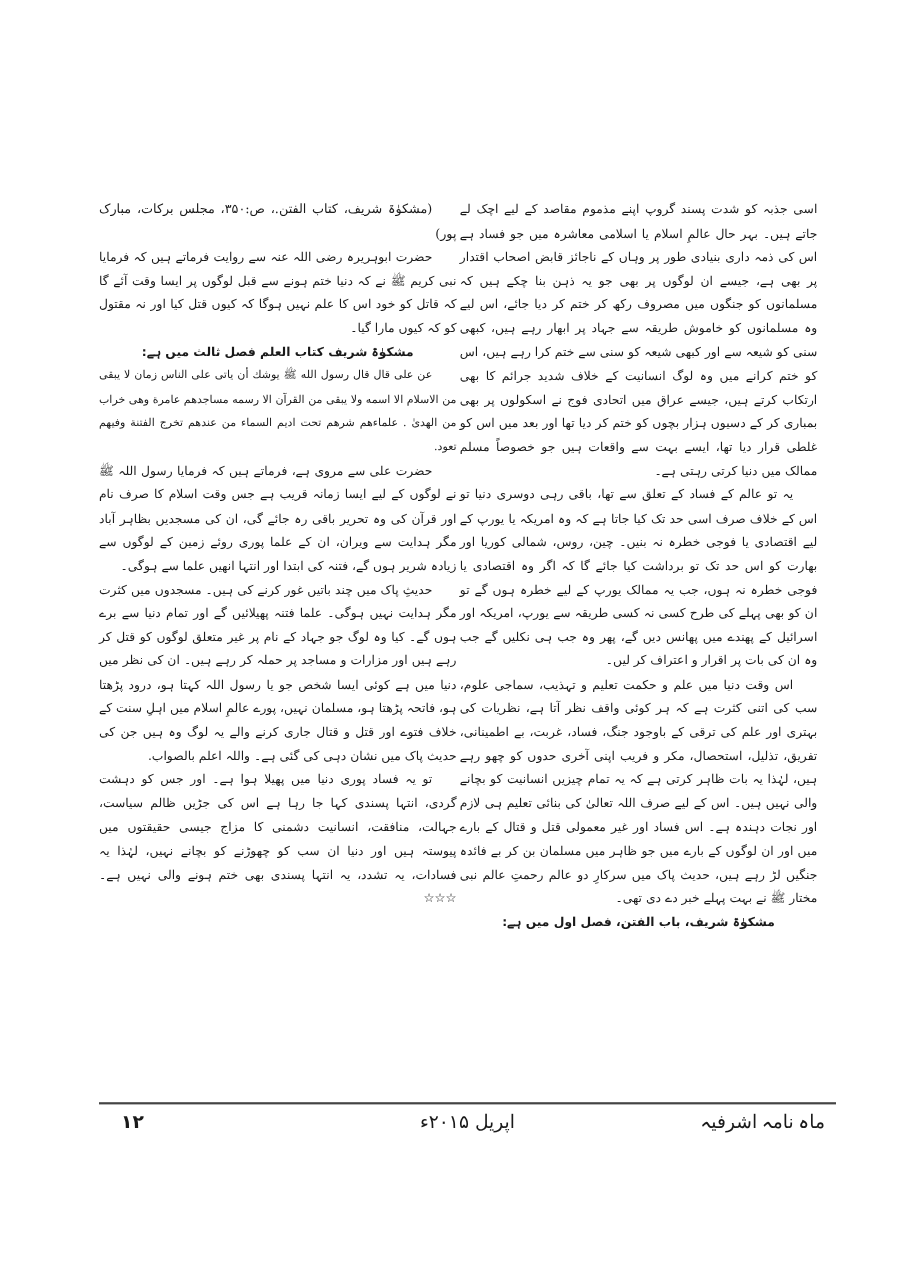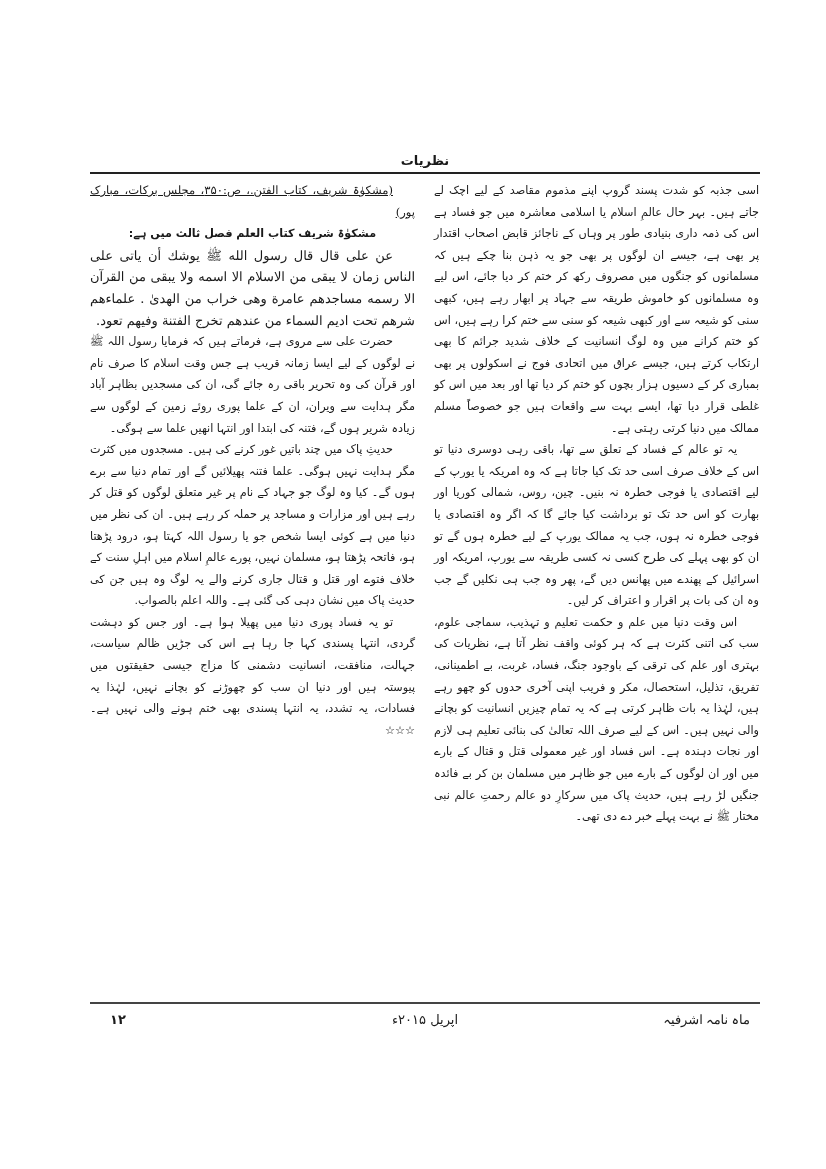--- a/index.html
+++ b/index.html
@@ -4,52 +4,51 @@
 <style>
   html, body { margin: 0; padding: 0; background: #ffffff; }
   body { width: 826px; height: 1169px; position: relative; overflow: hidden;
          font-family: "DejaVu Sans", sans-serif; color: #1a1a1a; }
   .page { position: absolute; left: 90px; top: 150px; width: 670px; height: 880px; }
   .header { position: absolute; left: 0; top: 0; width: 670px; height: 22px;
             border-bottom: 2px solid #222; text-align: center; }
   .header-title { font-size: 13px; font-weight: bold; line-height: 20px; direction: rtl; }
   .col { position: absolute; top: 30px; width: 325px; direction: rtl; text-align: justify;
          font-size: 11.2px; line-height: 21.6px; }
-  .col-right { right: 1px; }
+  .col-right { right: 17px; }
   .col-left { left: 0; }
   .para { margin: 0; text-indent: 0; }
   .para.indent { text-indent: 22px; }
   .para.center { text-align: center; font-weight: bold; }
-  .para.arabic { font-family: "DejaVu Serif", serif; font-size: 13px; }
-  .para.ref { font-family: "DejaVu Serif", serif; font-size: 11.6px; text-decoration: underline; }
+  .para.arabic { font-family: "DejaVu Serif", serif; font-size: 10px; }
+  .para.ref { font-family: "DejaVu Serif", serif; font-size: 11.6px; }
   .footer-rule { position: absolute; left: 0; top: 852px; width: 670px; height: 0;
                  border-top: 2px solid #444; }
   .footer { position: absolute; left: 0; top: 860px; width: 670px; height: 20px;
-            font-size: 13px; line-height: 20px; }
+            font-size: 17px; line-height: 20px; }
   .footer-page { position: absolute; left: 20px; top: 0; font-weight: bold; }
   .footer-date { position: absolute; left: 0; width: 670px; text-align: center; direction: rtl; }
   .footer-mag { position: absolute; right: 10px; top: 0; direction: rtl; font-family: Liberation Serif, serif; }
 </style>
 </head>
 <body>
 
 <div class="page">
 
-  <div class="header">
-    <span class="header-title">نظریات</span>
-  </div>
 
   <div class="col col-right">
     <p class="para">اسی جذبہ کو شدت پسند گروپ اپنے مذموم مقاصد کے لیے اچک لے جاتے ہیں۔ بہر حال عالمِ اسلام یا اسلامی معاشرہ میں جو فساد ہے اس کی ذمہ داری بنیادی طور پر وہاں کے ناجائز قابض اصحاب اقتدار پر بھی ہے، جیسے ان لوگوں پر بھی جو یہ ذہن بنا چکے ہیں کہ مسلمانوں کو جنگوں میں مصروف رکھ کر ختم کر دیا جائے، اس لیے وہ مسلمانوں کو خاموش طریقہ سے جہاد پر ابھار رہے ہیں، کبھی سنی کو شیعہ سے اور کبھی شیعہ کو سنی سے ختم کرا رہے ہیں، اس کو ختم کرانے میں وہ لوگ انسانیت کے خلاف شدید جرائم کا بھی ارتکاب کرتے ہیں، جیسے عراق میں اتحادی فوج نے اسکولوں پر بھی بمباری کر کے دسیوں ہزار بچوں کو ختم کر دیا تھا اور بعد میں اس کو غلطی قرار دیا تھا، ایسے بہت سے واقعات ہیں جو خصوصاً مسلم ممالک میں دنیا کرتی رہتی ہے۔</p>
     <p class="para indent">یہ تو عالم کے فساد کے تعلق سے تھا، باقی رہی دوسری دنیا تو اس کے خلاف صرف اسی حد تک کیا جاتا ہے کہ وہ امریکہ یا یورپ کے لیے اقتصادی یا فوجی خطرہ نہ بنیں۔ چین، روس، شمالی کوریا اور بھارت کو اس حد تک تو برداشت کیا جائے گا کہ اگر وہ اقتصادی یا فوجی خطرہ نہ ہوں، جب یہ ممالک یورپ کے لیے خطرہ ہوں گے تو ان کو بھی پہلے کی طرح کسی نہ کسی طریقہ سے یورپ، امریکہ اور اسرائیل کے پھندے میں پھانس دیں گے، پھر وہ جب ہی نکلیں گے جب وہ ان کی بات پر اقرار و اعتراف کر لیں۔</p>
     <p class="para indent">اس وقت دنیا میں علم و حکمت تعلیم و تہذیب، سماجی علوم، سب کی اتنی کثرت ہے کہ ہر کوئی واقف نظر آتا ہے، نظریات کی بہتری اور علم کی ترقی کے باوجود جنگ، فساد، غربت، بے اطمینانی، تفریق، تذلیل، استحصال، مکر و فریب اپنی آخری حدوں کو چھو رہے ہیں، لہٰذا یہ بات ظاہر کرتی ہے کہ یہ تمام چیزیں انسانیت کو بچانے والی نہیں ہیں۔ اس کے لیے صرف اللہ تعالیٰ کی بنائی تعلیم ہی لازم اور نجات دہندہ ہے۔ اس فساد اور غیر معمولی قتل و قتال کے بارے میں اور ان لوگوں کے بارے میں جو ظاہر میں مسلمان بن کر بے فائدہ جنگیں لڑ رہے ہیں، حدیث پاک میں سرکارِ دو عالم رحمتِ عالم نبی مختار ﷺ نے بہت پہلے خبر دے دی تھی۔</p>
+    <p class="para center">مشکوٰۃ شریف، باب الفتن، فصل اول میں ہے:</p>
   </div>
 
   <div class="col col-left">
     <p class="para ref indent">(مشکوٰۃ شریف، کتاب الفتن.، ص:۳۵۰، مجلس برکات، مبارک پور)</p>
+    <p class="para indent">حضرت ابوہریرہ رضی اللہ عنہ سے روایت فرماتے ہیں کہ فرمایا نبی کریم ﷺ نے کہ دنیا ختم ہونے سے قبل لوگوں پر ایسا وقت آئے گا کہ قاتل کو خود اس کا علم نہیں ہوگا کہ کیوں قتل کیا اور نہ مقتول کو کہ کیوں مارا گیا۔</p>
     <p class="para center">مشکوٰۃ شریف کتاب العلم فصل ثالث میں ہے:</p>
     <p class="para arabic indent">عن علی قال قال رسول الله ﷺ يوشك أن ياتی على الناس زمان لا يبقى من الاسلام الا اسمه ولا يبقى من القرآن الا رسمه مساجدهم عامرة وهی خراب من الهدیٰ . علماءهم شرهم تحت اديم السماء من عندهم تخرج الفتنة وفيهم تعود.</p>
     <p class="para indent">حضرت علی سے مروی ہے، فرماتے ہیں کہ فرمایا رسول اللہ ﷺ نے لوگوں کے لیے ایسا زمانہ قریب ہے جس وقت اسلام کا صرف نام اور قرآن کی وہ تحریر باقی رہ جائے گی، ان کی مسجدیں بظاہر آباد مگر ہدایت سے ویران، ان کے علما پوری روئے زمین کے لوگوں سے زیادہ شریر ہوں گے، فتنہ کی ابتدا اور انتہا انھیں علما سے ہوگی۔</p>
     <p class="para indent">حدیثِ پاک میں چند باتیں غور کرنے کی ہیں۔ مسجدوں میں کثرت مگر ہدایت نہیں ہوگی۔ علما فتنہ پھیلائیں گے اور تمام دنیا سے برے ہوں گے۔ کیا وہ لوگ جو جہاد کے نام پر غیر متعلق لوگوں کو قتل کر رہے ہیں اور مزارات و مساجد پر حملہ کر رہے ہیں۔ ان کی نظر میں دنیا میں ہے کوئی ایسا شخص جو یا رسول اللہ کہتا ہو، درود پڑھتا ہو، فاتحہ پڑھتا ہو، مسلمان نہیں، پورے عالمِ اسلام میں اہلِ سنت کے خلاف فتوے اور قتل و قتال جاری کرنے والے یہ لوگ وہ ہیں جن کی حدیث پاک میں نشان دہی کی گئی ہے۔ واللہ اعلم بالصواب.</p>
     <p class="para indent">تو یہ فساد پوری دنیا میں پھیلا ہوا ہے۔ اور جس کو دہشت گردی، انتہا پسندی کہا جا رہا ہے اس کی جڑیں ظالم سیاست، جہالت، منافقت، انسانیت دشمنی کا مزاج جیسی حقیقتوں میں پیوستہ ہیں اور دنیا ان سب کو چھوڑنے کو بچانے نہیں، لہٰذا یہ فسادات، یہ تشدد، یہ انتہا پسندی بھی ختم ہونے والی نہیں ہے۔ ☆☆☆</p>
   </div>
 
   <div class="footer-rule"></div>
 
   <div class="footer">

